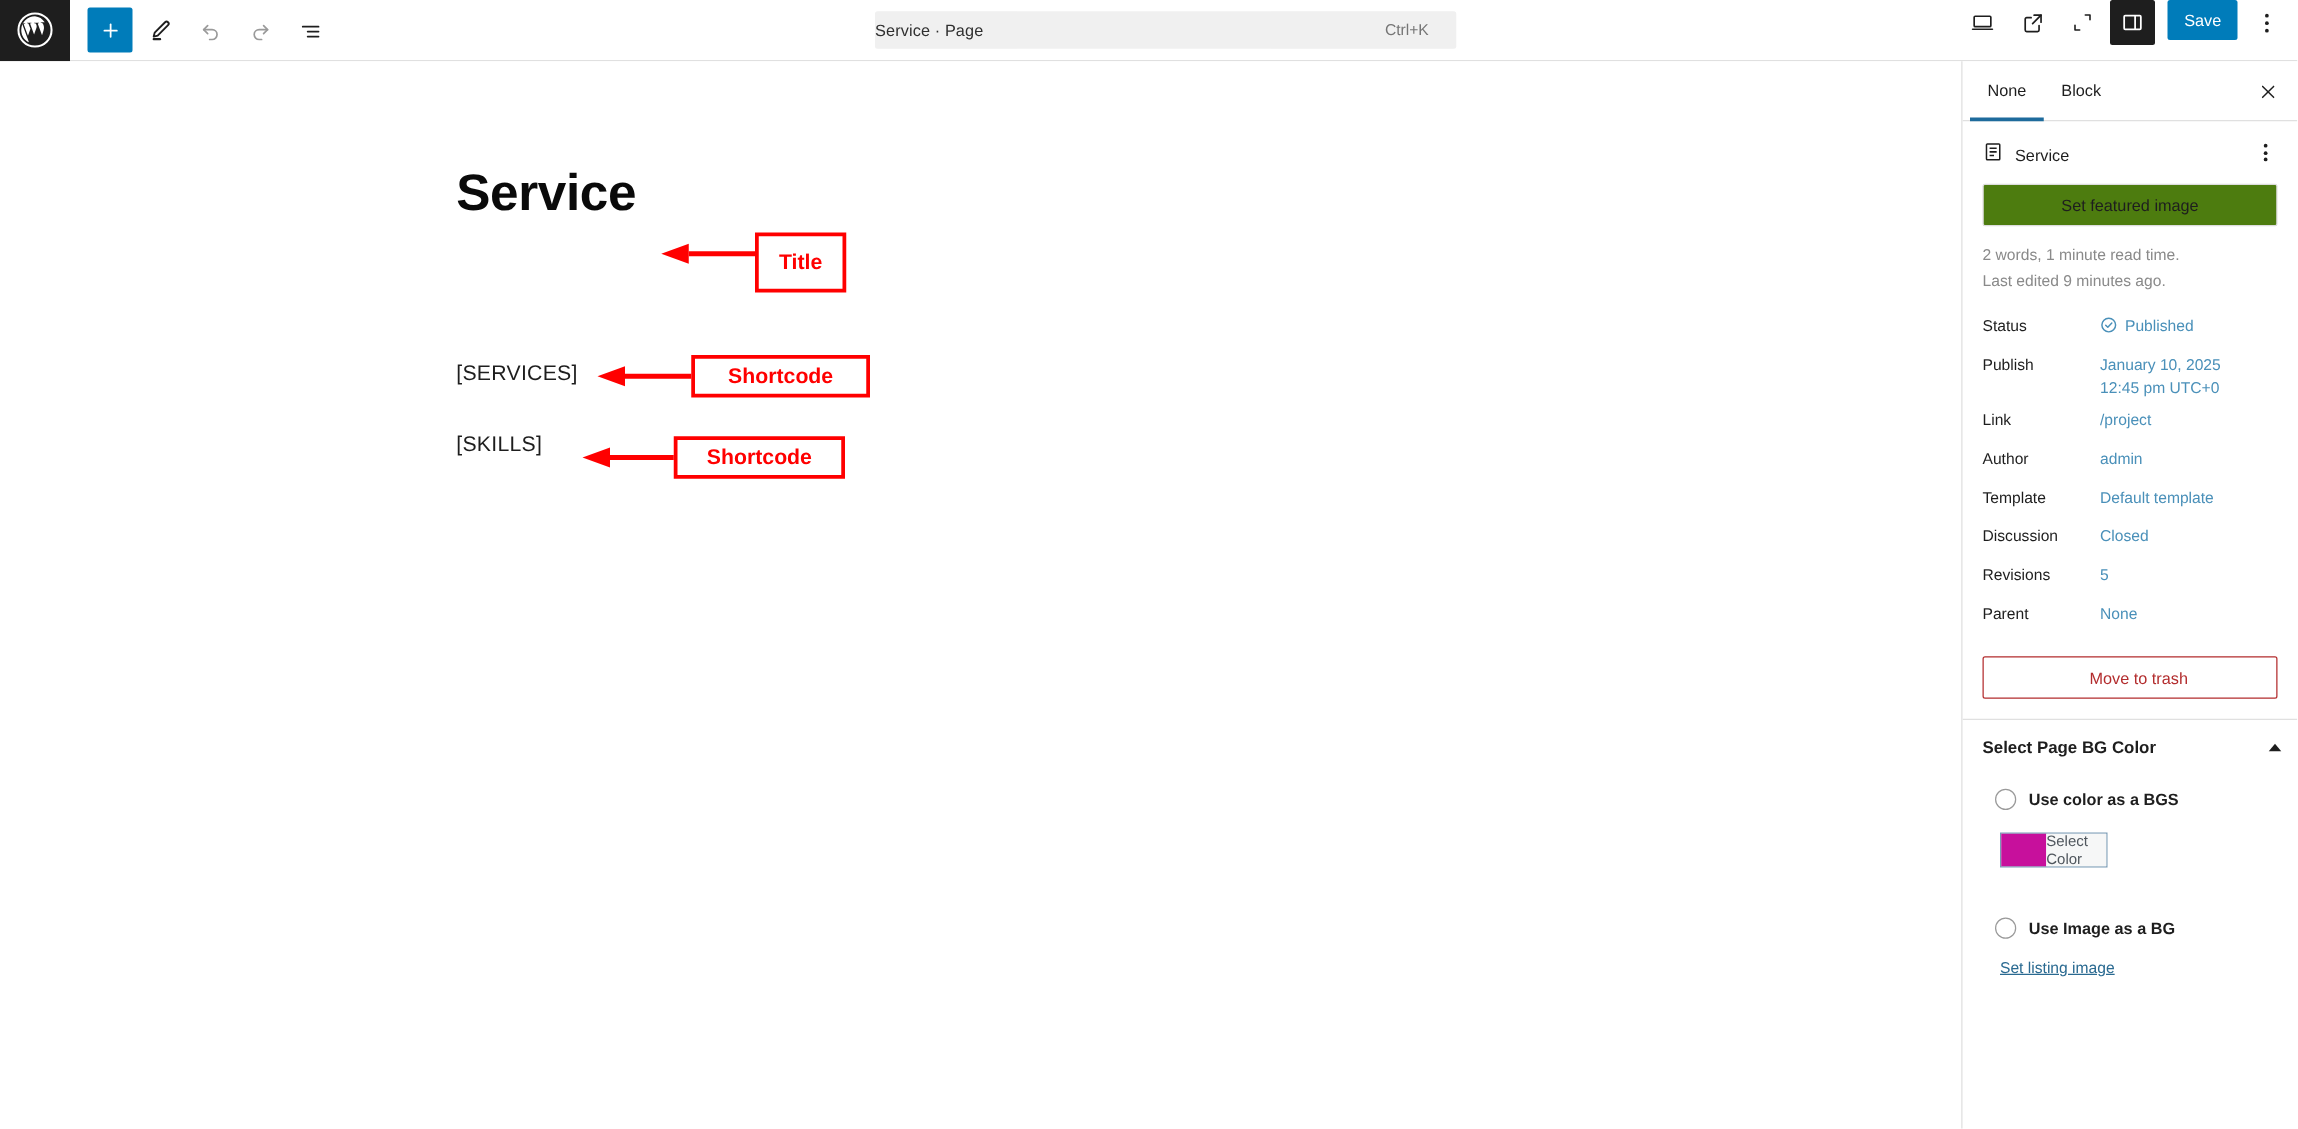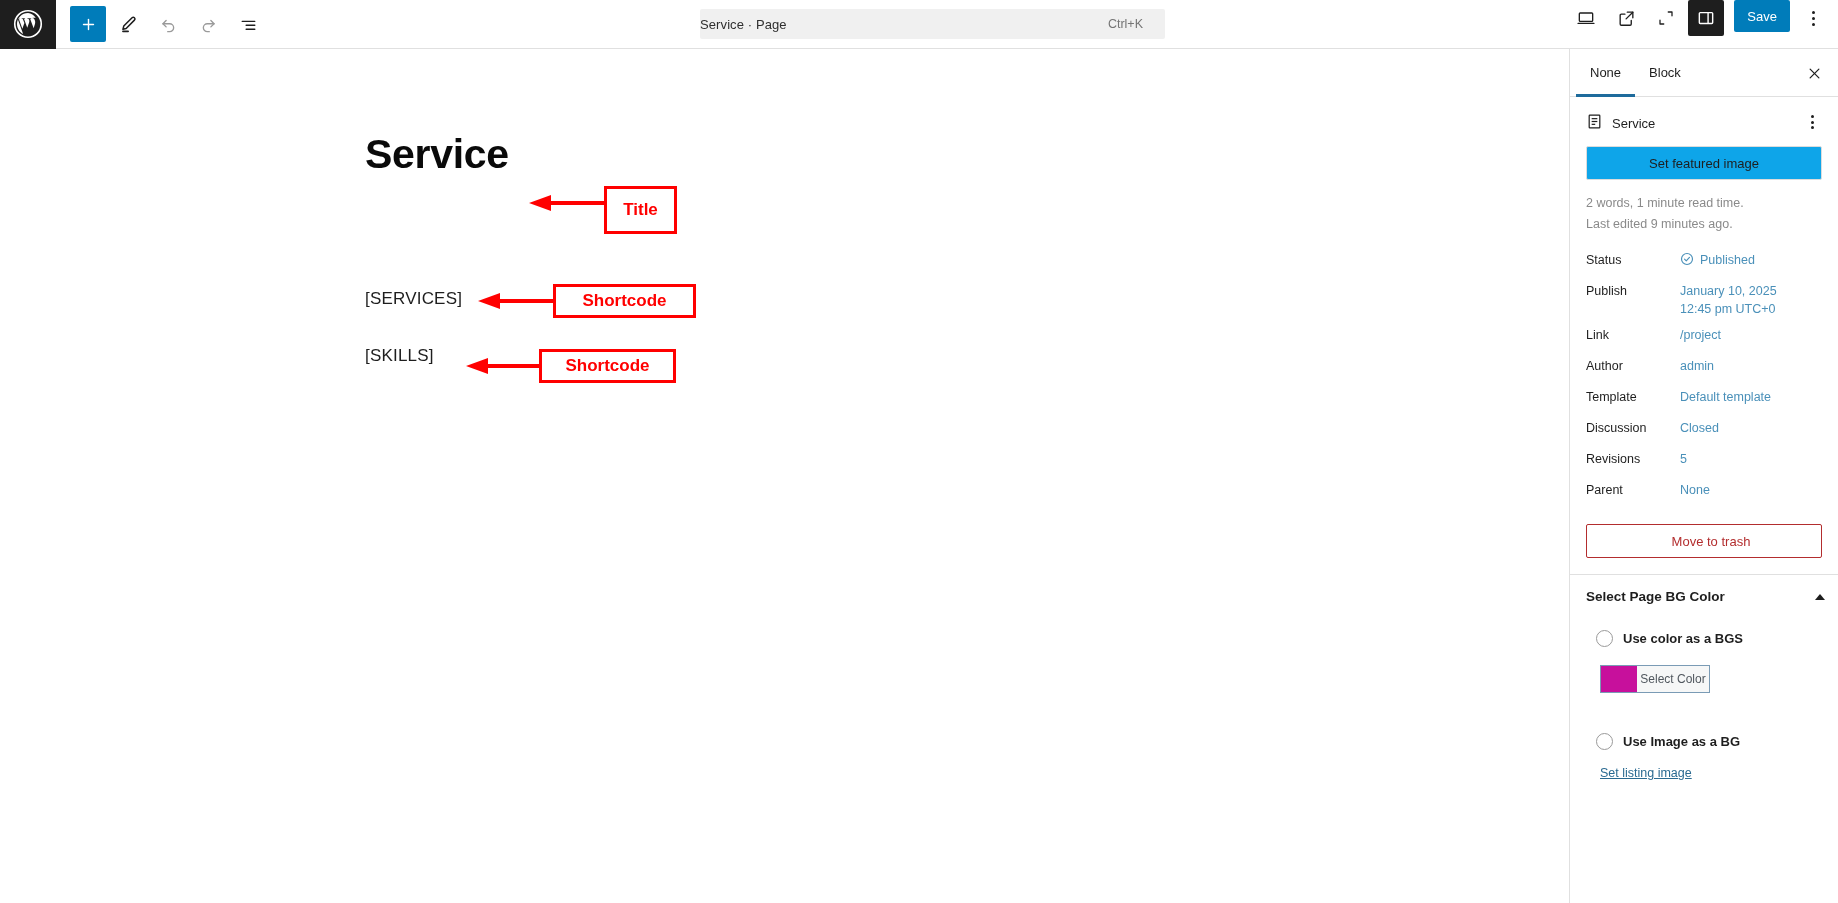--- a/index.html
+++ b/index.html
@@ -148,21 +148,21 @@
     position: absolute; right: -4px; top: 0;
     width: 28px; height: 22px; display: flex; flex-direction: column;
     align-items: center; justify-content: center; cursor: pointer;
   }
   .sb-doc-head .dots i {
     width: 3px; height: 3px; border-radius: 50%; background: #1e1e1e; margin: 1.2px 0;
   }
 
   .featured-btn {
     width: 100%; height: 34px;
-    border: 1px solid #dcdcdc; background: #0ea5e9;
+    border: 1px solid #dcdcdc; background: #4d7c0f;
     font-size: 13px; color: #1e1e1e; cursor: pointer;
     font-family: "Liberation Sans", sans-serif; border-radius: 2px;
   }
   .meta-note {
     font-size: 12.5px; color: #8a8a8a; margin-top: 14px; line-height: 1.55;
   }
 
   .meta-table { margin-top: 12px; }
   .meta-row {
     display: flex; align-items: flex-start;
@@ -201,21 +201,21 @@
     margin-top: 22px; padding-left: 10px; cursor: pointer;
   }
   .radio {
     width: 17px; height: 17px; border-radius: 50%;
     border: 1px solid #9a9a9a; background: #fff; flex: 0 0 17px;
   }
   .radio-label { font-size: 13px; font-weight: bold; color: #1e1e1e; }
 
   .color-picker {
     display: flex; margin: 18px 0 0 14px;
-    width: 110px; height: 28px;
+    width: 86px; height: 28px;
     border: 1px solid #7a9bb5;
     cursor: pointer;
   }
   .color-swatch { width: 36px; height: 100%; background: #c7109c; }
   .color-text {
     flex: 1; display: flex; align-items: center; justify-content: center;
     background: #f6f7f7; font-size: 12px; color: #50575e;
   }
 
   .listing-link {

